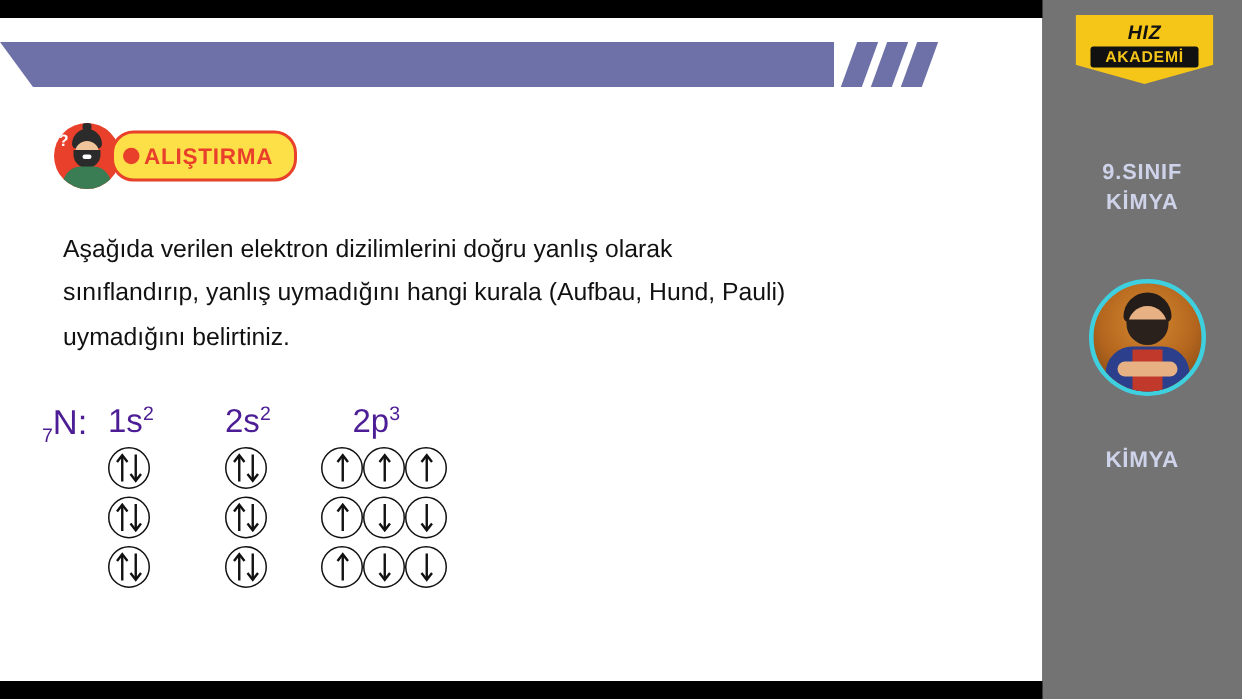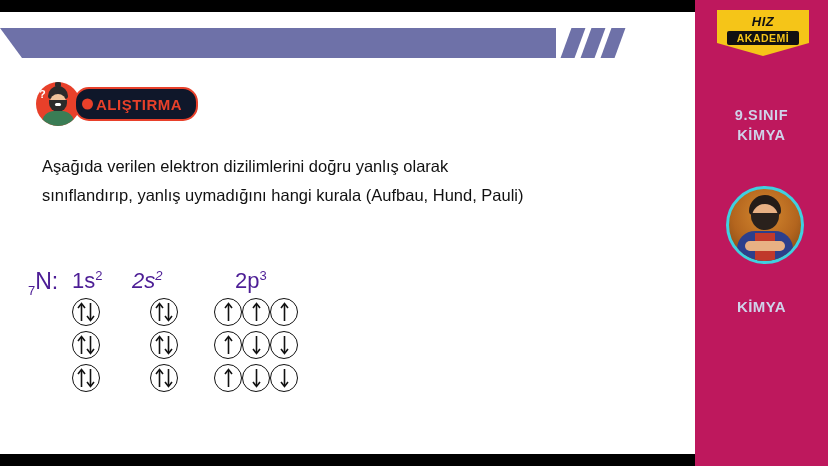--- a/index.html
+++ b/index.html
@@ -51,21 +51,21 @@
   }
   .avatar .body{
     position:absolute;left:6px;top:29px;width:32px;height:18px;
     background:#3a7d55;border-radius:12px 12px 0 0;
   }
   .avatar .qm{
     position:absolute;left:3px;top:6px;color:#fff;font-size:11px;font-weight:bold;
   }
   .badge-pill{
     position:relative;margin-left:-6px;height:30px;border:2px solid #e8402a;border-radius:15px;
-    display:flex;align-items:center;padding:0 14px 0 20px;background:#0f172a;
+    display:flex;align-items:center;padding:0 14px 0 20px;background:#fde047;
   }
   .badge-dot{
     position:absolute;left:6px;top:50%;transform:translateY(-50%);
     width:11px;height:11px;border-radius:50%;background:#e8402a;
   }
   .badge-pill span{
     color:#e8402a;font-weight:bold;font-size:15px;letter-spacing:.5px;
   }
 
   
@@ -80,37 +80,37 @@
   .hdr{position:relative;height:34px;}
   .hdr .atom{
     position:absolute;left:0;top:4px;font-size:23px;color:#4c1d95;
   }
   .hdr .atom sub{font-size:13px;vertical-align:sub;}
   .hdr .lbl{
     position:absolute;top:4px;font-size:22px;color:#4c1d95;
   }
   .hdr .lbl sup{font-size:13px;vertical-align:super;}
   .hdr .l1{left:44px;}
-  .hdr .l2{left:104px;font-style:italic;}
+  .hdr .l2{left:122px;}
   .hdr .l3{left:207px;}
 
   .row{position:relative;height:33px;}
   .cell{
     position:absolute;width:28px;height:28px;border:1.6px solid #111;border-radius:50%;
     box-sizing:border-box;
   }
   .cell .arrows{
     position:absolute;left:0;top:0;width:100%;height:100%;
     display:flex;align-items:center;justify-content:center;
   }
   svg.arw{display:block;}
 
   
   .sidebar{
-    position:absolute;right:0;top:0;width:133px;height:466px;background:#be185d;
+    position:absolute;right:0;top:0;width:133px;height:466px;background:#737373;
   }
   .logo{
     position:absolute;left:22px;top:10px;width:92px;height:46px;
   }
   .logo .chev{
     position:absolute;left:0;top:0;width:92px;height:46px;
     background:#f5c518;
     clip-path:polygon(0 0,100% 0,100% 72%,50% 100%,0 72%);
   }
   .logo .t1{
@@ -177,20 +177,21 @@
       </div>
       <div class="badge-pill">
         <div class="badge-dot"></div>
         <span>ALIŞTIRMA</span>
       </div>
     </div>
 
     <div class="qtext">
       <div>Aşağıda verilen elektron dizilimlerini doğru yanlış olarak</div>
       <div>sınıflandırıp, yanlış uymadığını hangi kurala (Aufbau, Hund, Pauli)</div>
+      <div>uymadığını belirtiniz.</div>
     </div>
 
     <div class="diagram">
       <div class="hdr">
         <div class="atom"><sub>7</sub><span>N:</span></div>
         <div class="lbl l1"><span>1s</span><sup>2</sup></div>
         <div class="lbl l2"><span>2s</span><sup>2</sup></div>
         <div class="lbl l3"><span>2p</span><sup>3</sup></div>
       </div>
       <div id="orbital-rows">

